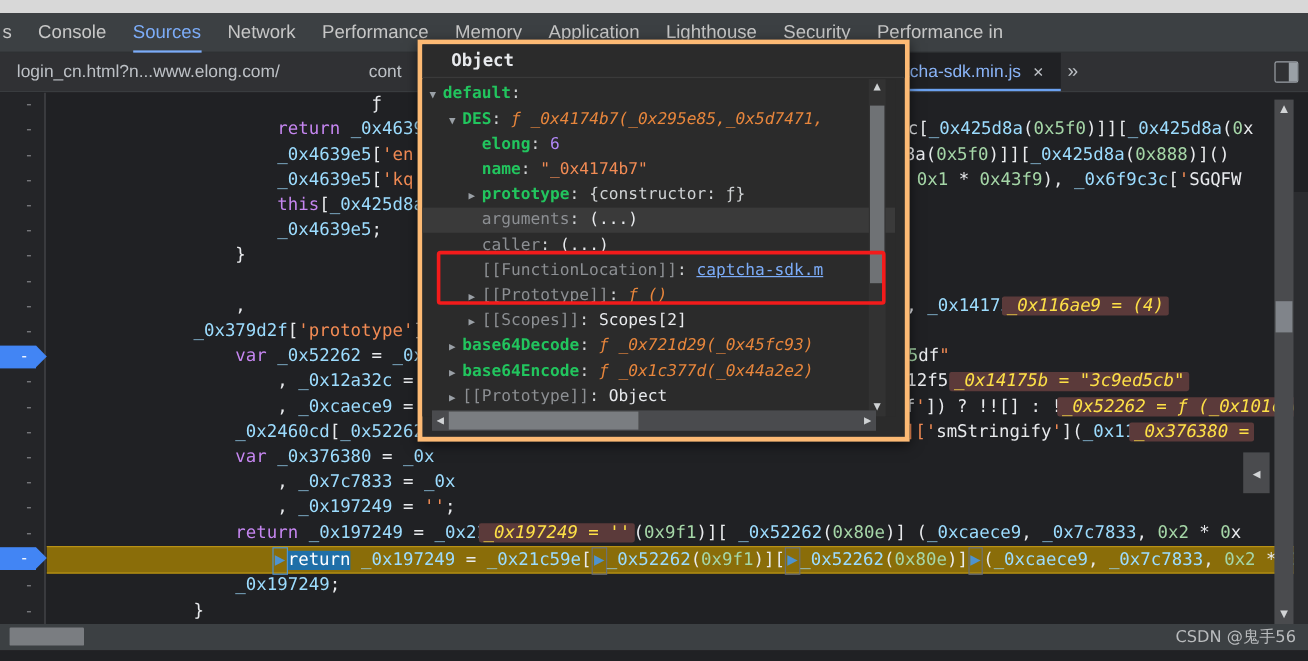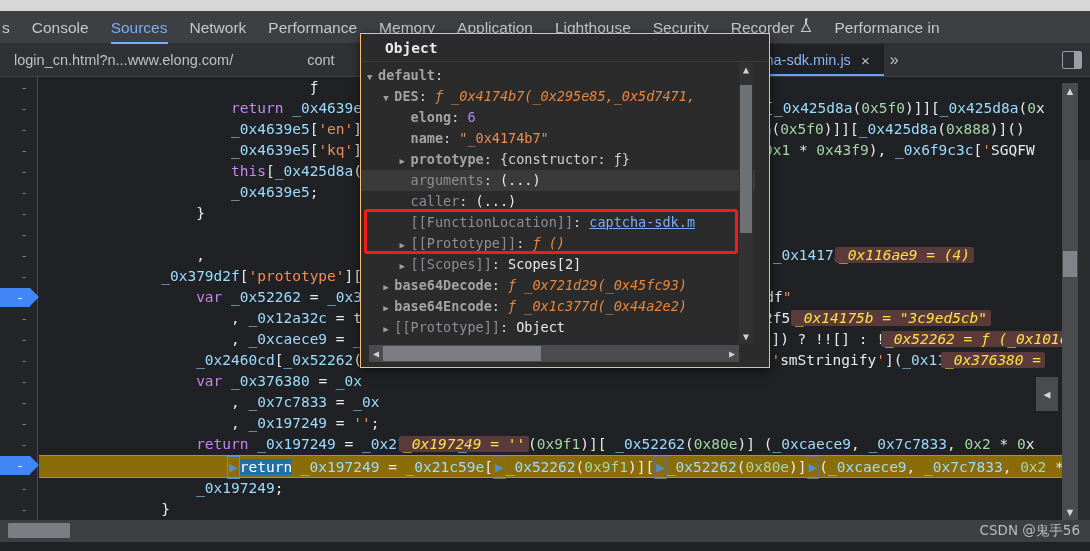--- a/index.html
+++ b/index.html
@@ -215,24 +215,24 @@
   .v-arrow.up { top: 0; }
   .v-arrow.down { bottom: 0; }
   .minimap-edge {
     position: absolute; right: 0; top: 83px;
     width: 12px; height: 437px;
     background: #2b2c2f;
   }
 
   
   .popover {
-    position: absolute; left: 360px; top: 33px;
+    position: absolute; left: 348px; top: 33px;
     width: 410px; height: 335px;
     background: #2b2b2b;
-    border: 1px solid #fdba74;
+    border: 4px solid #fdba74;
     box-shadow: 0 3px 10px rgba(0,0,0,.55);
     z-index: 40;
     font-family: "DejaVu Sans Mono", "Liberation Mono", monospace;
     font-size: 13.5px;
   }
   .pop-title {
     height: 28px; line-height: 28px;
     padding-left: 24px;
     color: #e8eaed;
     font-weight: bold;
@@ -253,21 +253,21 @@
     color: #cfd2d4;
     padding-left: 6px;
   }
   .prow.hl { background: #3a3a3a; }
   .tri {
     display: inline-block;
     width: 11px;
     color: #9aa0a6;
     font-size: 9px;
   }
-  .p-key   { color: #a3a3a3; font-weight: bold; }
+  .p-key   { color: #22c55e; font-weight: bold; }
   .p-key-i { color: #8c8f93; }
   .p-num   { color: #b087f5; }
   .p-str   { color: #f28b54; }
   .p-fn    { color: #e8863c; font-style: italic; }
   .p-plain { color: #cfd2d4; }
   .p-white { color: #e8eaed; }
   .p-link  { color: #7cacf8; text-decoration: underline; }
 
   .pop-vscroll {
     position: absolute; right: 16px; top: 29px;
@@ -353,26 +353,20 @@
           <span>Memory</span>
         </div>
         <div class="dt-tab">
           <span>Application</span>
         </div>
         <div class="dt-tab">
           <span>Lighthouse</span>
         </div>
         <div class="dt-tab">
           <span>Security</span>
-        </div>
-        <div class="dt-tab">
-          <span>Recorder</span>
-          <span class="flask-icon"><svg width="13" height="15" viewBox="0 0 13 15">
-              <path d="M5 1h3M5.5 1v5L1.5 13.5h9L6.5 6V1" fill="none" stroke="#c7c7c7" stroke-width="1.1"></path>
-            </svg></span>
         </div>
         <div class="dt-tab">
           <span>Performance in</span>
         </div>
       </div>
   </div>
 
   <div class="file-tabbar">
     <div class="ft-tab">
       <span>login_cn.html?n...www.elong.com/</span>

